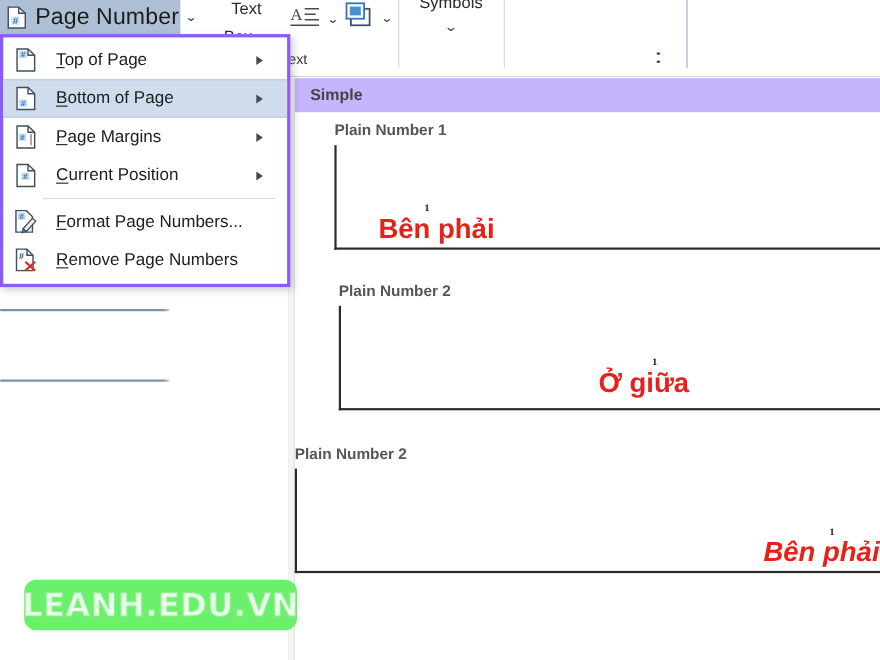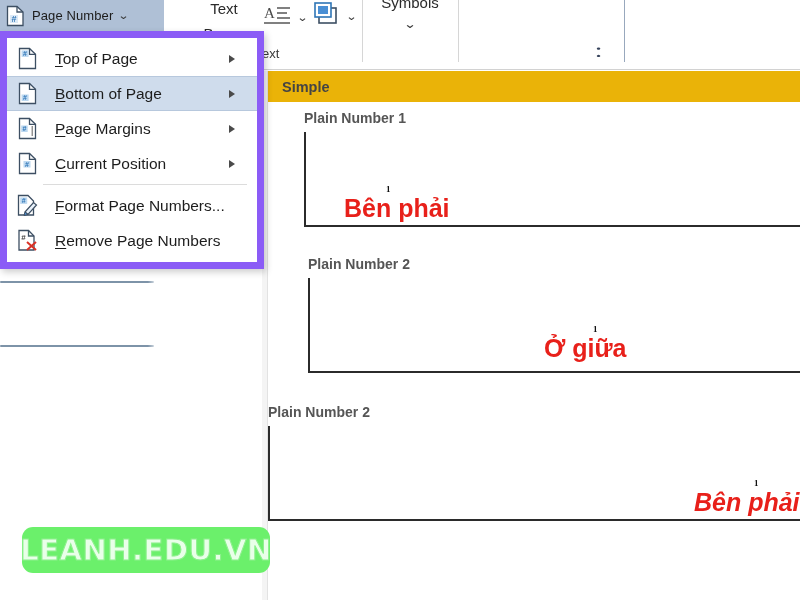--- a/index.html
+++ b/index.html
@@ -39,21 +39,21 @@
     position: absolute;
     left: 0; top: 0;
     width: 164px; height: 31px;
     background: #afc0d6;
     display: flex;
     align-items: center;
     padding-left: 6px;
     box-sizing: border-box;
   }
   .page-number-btn .label {
-    font-size: 13px;
+    font-size: 21px;
     color: #1c1c1c;
     margin-left: 7px;
     letter-spacing: .1px;
     white-space: nowrap;
     text-align: center;
   }
   .chev {
     display: inline-block;
     margin-left: 6px;
     font-size: 11px;
@@ -131,21 +131,21 @@
     background: linear-gradient(to right, #7d93a8 0%, #7d93a8 96%, #c9d3dc 100%);
     border-radius: 1px;
   }
 
   
   .menu {
     position: absolute;
     left: 0; top: 31px;
     width: 264px;
     background: #ffffff;
-    border: 7px solid #8b5cf6;
+    border: 3px solid #8b5cf6;
     box-shadow: 2px 3px 7px rgba(0,0,0,.20);
     padding: 3px 0 4px 0;
     box-sizing: border-box;
   }
   .menu-item {
     position: relative;
     height: 35px;
     display: flex;
     align-items: center;
     padding-left: 8px;
@@ -205,21 +205,21 @@
     width: 6px; height: 529px;
     background: #f4f4f4;
     border-right: 1px solid #e2e2e2;
     box-sizing: border-box;
   }
   .gallery-header {
     position: absolute;
     left: 268px; top: 71px;
     width: 532px;
     height: 31px;
-    background: #eab308;
+    background: #c4b5fd;
     display: flex;
     align-items: center;
     padding-left: 14px;
     box-sizing: border-box;
   }
   .gallery-header .gh-text {
     font-size: 14.5px;
     font-weight: bold;
     color: #444444;
   }

